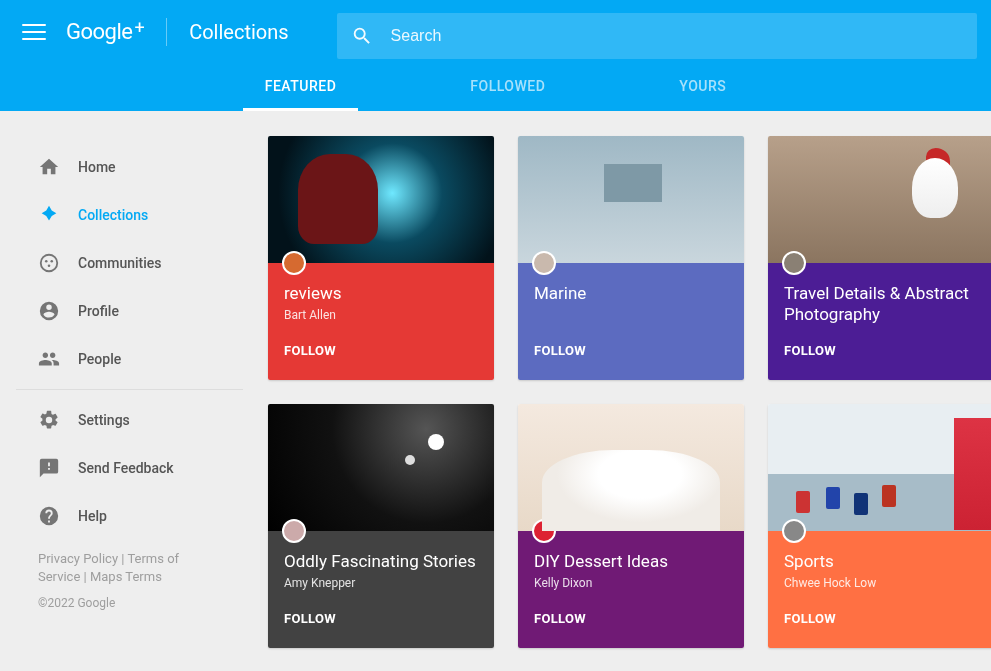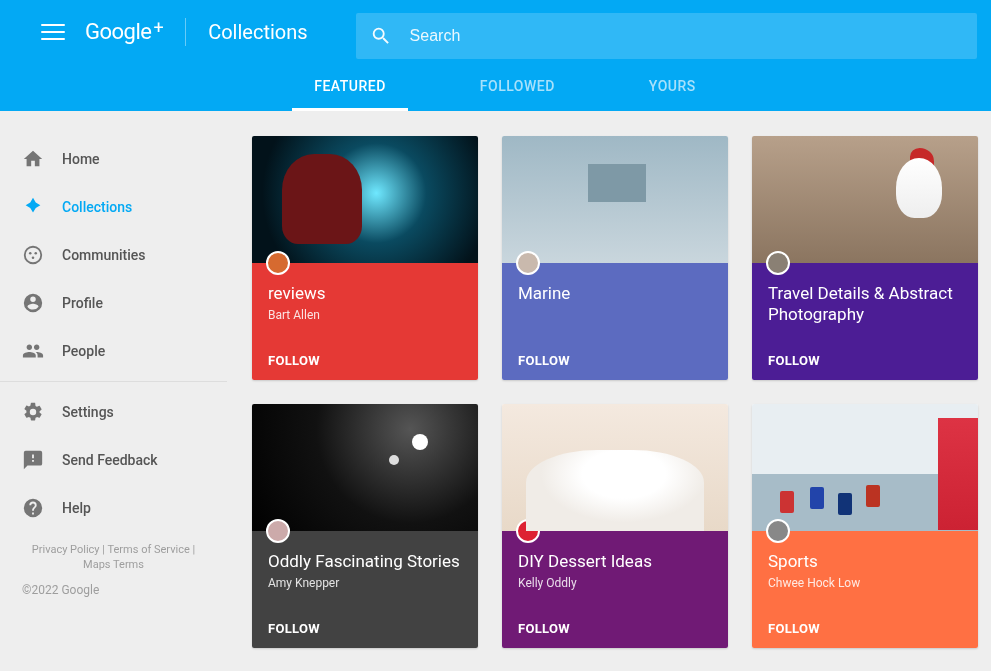--- a/index.html
+++ b/index.html
@@ -10,21 +10,20 @@
     height: 671px;
     overflow: hidden;
   }
 
   
   .header {
     background: #03A9F4;
     height: 111px;
     display: flex;
     flex-direction: column;
-    padding-left: 19px;
   }
   .header-top {
     display: flex;
     align-items: center;
     height: 63px;
   }
   .menu-btn {
     width: 24px; height: 24px;
     margin-left: 22px;
     display: flex; flex-direction: column; justify-content: space-between;
@@ -77,21 +76,21 @@
     outline: none;
     color: #fff;
     font-size: 16px;
     flex: 1;
   }
   .search-input::placeholder { color: rgba(255,255,255,0.9); }
 
   .tabs {
     display: flex;
     justify-content: center;
-    gap: 50px;
+    gap: 90px;
     height: 48px;
     align-items: center;
   }
   .tab {
     color: rgba(255,255,255,0.65);
     font-size: 14px;
     font-weight: 500;
     letter-spacing: 0.5px;
     cursor: pointer;
     height: 48px;
@@ -108,21 +107,22 @@
   
   .layout {
     display: flex;
     height: calc(671px - 111px);
   }
 
   
   .sidebar {
     width: 227px;
     background: #eeeeee;
-    padding-top: 24px;
+    padding-top: 32px;
+    margin-left: 16px;
   }
   .nav-item {
     display: flex;
     align-items: center;
     height: 48px;
     padding-left: 22px;
     cursor: pointer;
     color: #555;
     font-size: 14px;
     font-weight: 500;
@@ -130,24 +130,23 @@
   .nav-item .icn { width: 22px; height: 22px; fill:#757575; margin-right:18px;}
   .nav-item.active { color: #03A9F4; }
   .nav-item.active .icn { fill:#03A9F4; }
   .sidebar-sep {
     border: none;
     border-top: 1px solid #ddd;
     margin: 6px 0;
   }
   .footer-links {
     padding: 10px 22px 4px 22px;
-    font-size: 11px;
+    font-size: 13px;
     color: #9e9e9e;
     line-height: 1.4;
-    text-align: center;
   }
   .footer-links a { color: #9e9e9e; text-decoration: none; cursor:pointer;}
   .copyright {
     padding: 6px 22px;
     font-size: 12px;
     color: #9e9e9e;
   }
 
   
   .main {
@@ -176,21 +175,21 @@
   .avatar {
     position:absolute;
     left: 14px;
     bottom: -12px;
     width: 24px; height: 24px;
     border-radius: 50%;
     border: 2px solid #fff;
     background: #bbb;
   }
   .card-body {
-    padding: 20px 16px 12px 16px;
+    padding: 20px 16px 22px 16px;
     color: #fff;
     min-height: 117px;
     display:flex;
     flex-direction:column;
   }
   .card-title { font-size: 17px; font-weight: 400; line-height:1.25; }
   .card-author { font-size: 12px; opacity: 0.85; margin-top: 4px; }
   .card-follow { font-size: 13px; font-weight: 700; letter-spacing:0.3px; margin-top:auto; padding-top:12px;}
 
   
@@ -341,21 +340,21 @@
             <div class="card-author">Amy Knepper</div>
             <div class="card-follow">FOLLOW</div>
           </div>
         </div>
         <div class="card">
           <div class="card-img img-hero-5">
             <div class="avatar" style="background:#d23"></div>
           </div>
           <div class="card-body" style="background:#701a75">
             <div class="card-title">DIY Dessert Ideas</div>
-            <div class="card-author">Kelly Oddly</div>
+            <div class="card-author">Kelly Dixon</div>
             <div class="card-follow">FOLLOW</div>
           </div>
         </div>
         <div class="card">
           <div class="card-img img-hero-6">
             <div class="avatar" style="background:#888"></div>
           </div>
           <div class="card-body" style="background:#FF7043">
             <div class="card-title">Sports</div>
             <div class="card-author">Chwee Hock Low</div>

